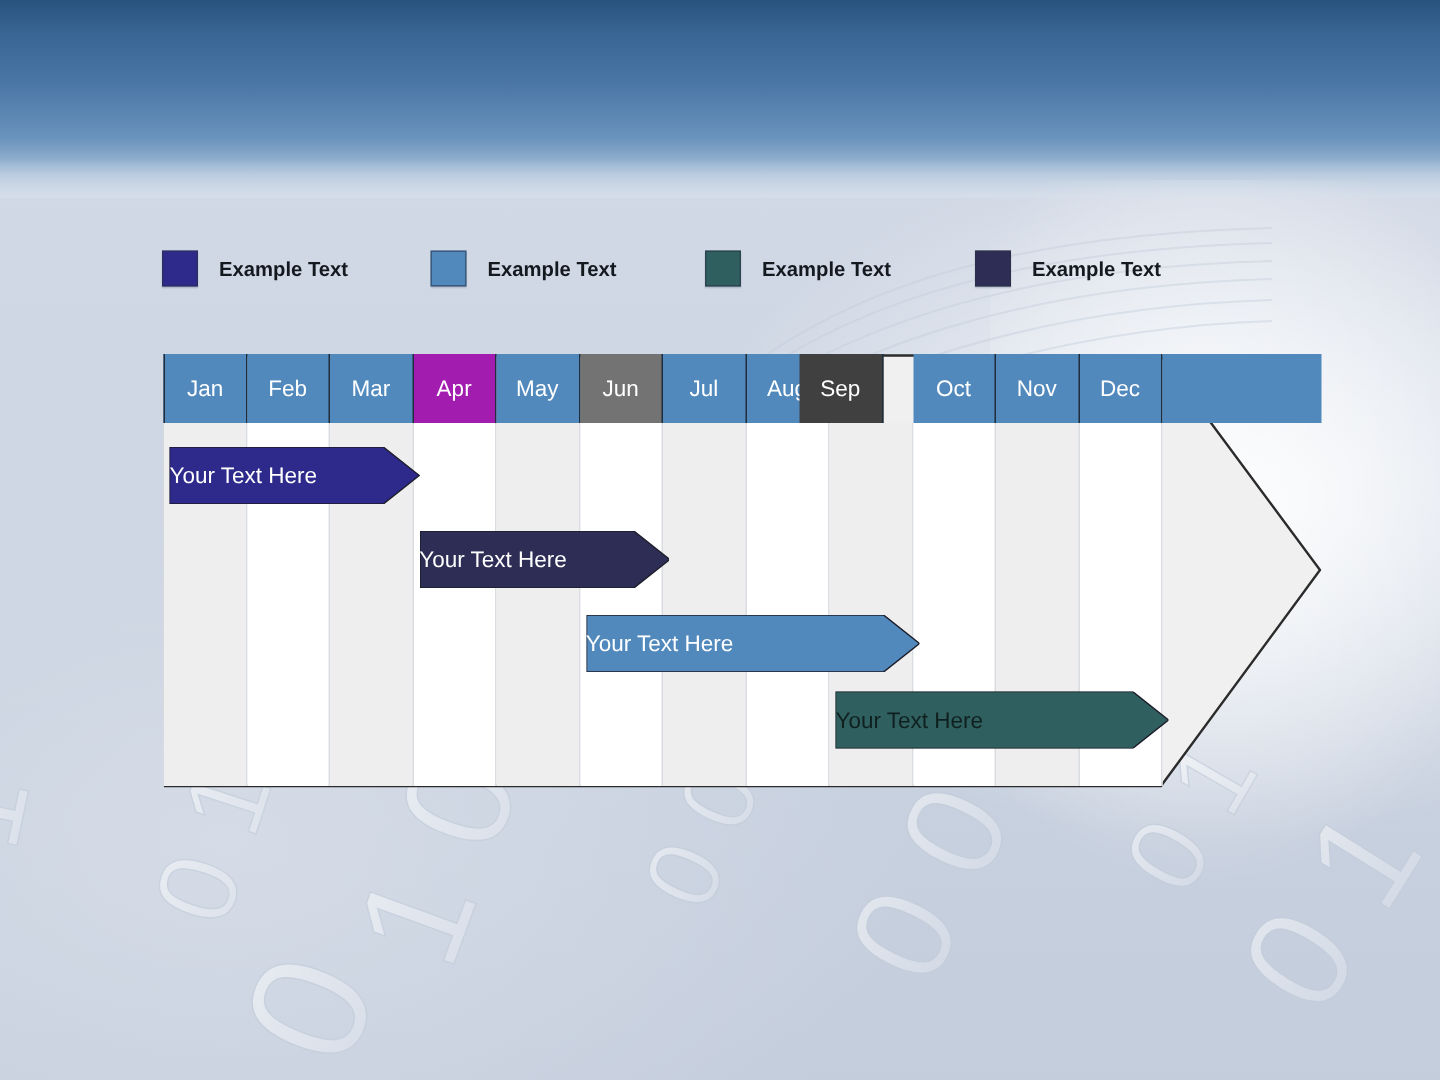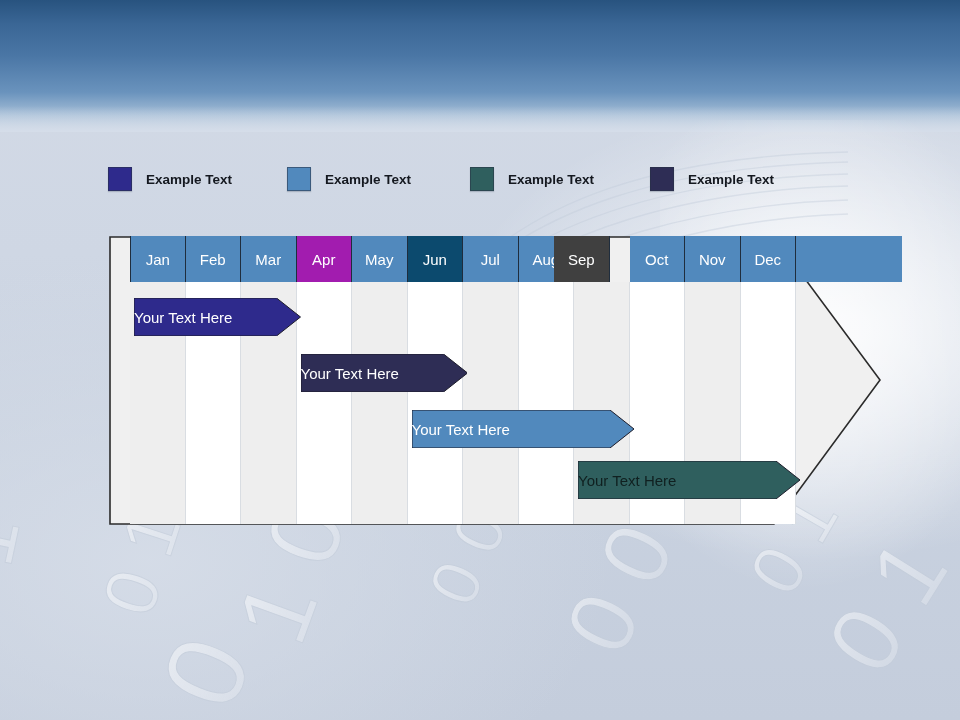--- a/index.html
+++ b/index.html
@@ -54,21 +54,21 @@
     width:22px;height:22px;display:block;border:1px solid rgba(40,50,70,.55);
     box-shadow:0 1px 1px rgba(60,70,90,.25);
   }
   .legend-label{
     margin-left:14px;font-size:13.5px;font-weight:bold;color:#14181f;white-space:nowrap;
   }
 
   
   #chart{position:absolute;left:109px;top:236px;width:772px;height:288px;}
   .chart-body{
-    position:absolute;left:0;top:0;width:772px;height:288px;margin-left:21px;
+    position:absolute;left:0;top:0;width:772px;height:288px;
   }
   .chart-shape{position:absolute;left:0;top:0;}
   .col-head{
     position:absolute;top:0;height:46px;
     background:#5189bd;
     border-right:1px solid #1f2d3d;
     box-sizing:border-box;
     color:#ffffff;font-size:15px;
     display:flex;align-items:center;justify-content:center;
   }
@@ -168,21 +168,21 @@
         <div class="col-stripe sep" style="left: 388.5px; width: 55.5px; background: rgb(255, 255, 255);"></div>
         <div class="col-stripe sep" style="left: 444px; width: 55.5px; background: rgb(238, 238, 238);"></div>
         <div class="col-stripe sep" style="left: 499.5px; width: 55.5px; background: rgb(255, 255, 255);"></div>
         <div class="col-stripe sep" style="left: 555px; width: 55.5px; background: rgb(238, 238, 238);"></div>
         <div class="col-stripe sep" style="left: 610.5px; width: 55.5px; background: rgb(255, 255, 255);"></div>
         <div class="col-head first" style="left: 0px; width: 55.5px; background: rgb(81, 137, 189);">Jan</div>
         <div class="col-head" style="left: 55.5px; width: 55.5px; background: rgb(81, 137, 189);">Feb</div>
         <div class="col-head" style="left: 111px; width: 55.5px; background: rgb(81, 137, 189);">Mar</div>
         <div class="col-head" style="left: 166.5px; width: 55.5px; background: #a21caf;">Apr</div>
         <div class="col-head" style="left: 222px; width: 55.5px; background: rgb(81, 137, 189);">May</div>
-        <div class="col-head" style="left: 277.5px; width: 55.5px; background: #0c4a6e;">Jun</div>
+        <div class="col-head" style="left: 277.5px; width: 55.5px; background: #737373;">Jun</div>
         <div class="col-head" style="left: 333px; width: 55.5px; background: rgb(81, 137, 189);">Jul</div>
         <div class="col-head" style="left: 388.5px; width: 55.5px; background: rgb(81, 137, 189);">Aug</div>
         <div class="col-head" style="left: 424px; width: 55.5px; background: #404040;">Sep</div>
         <div class="col-head" style="left: 499.5px; width: 55.5px; background: rgb(81, 137, 189);">Oct</div>
         <div class="col-head" style="left: 555px; width: 55.5px; background: rgb(81, 137, 189);">Nov</div>
         <div class="col-head" style="left: 610.5px; width: 55.5px; background: rgb(81, 137, 189);">Dec</div>
         <div class="col-head tail" style="left: 666px; width: 106px; background: rgb(81, 137, 189);"></div>
         <div class="bar" style="left: 4px; width: 166.5px; top: 62px; color: rgb(255, 255, 255);">
           <div class="bar-shape">
             <svg viewBox="0 0 166.5 38" preserveAspectRatio="none">

